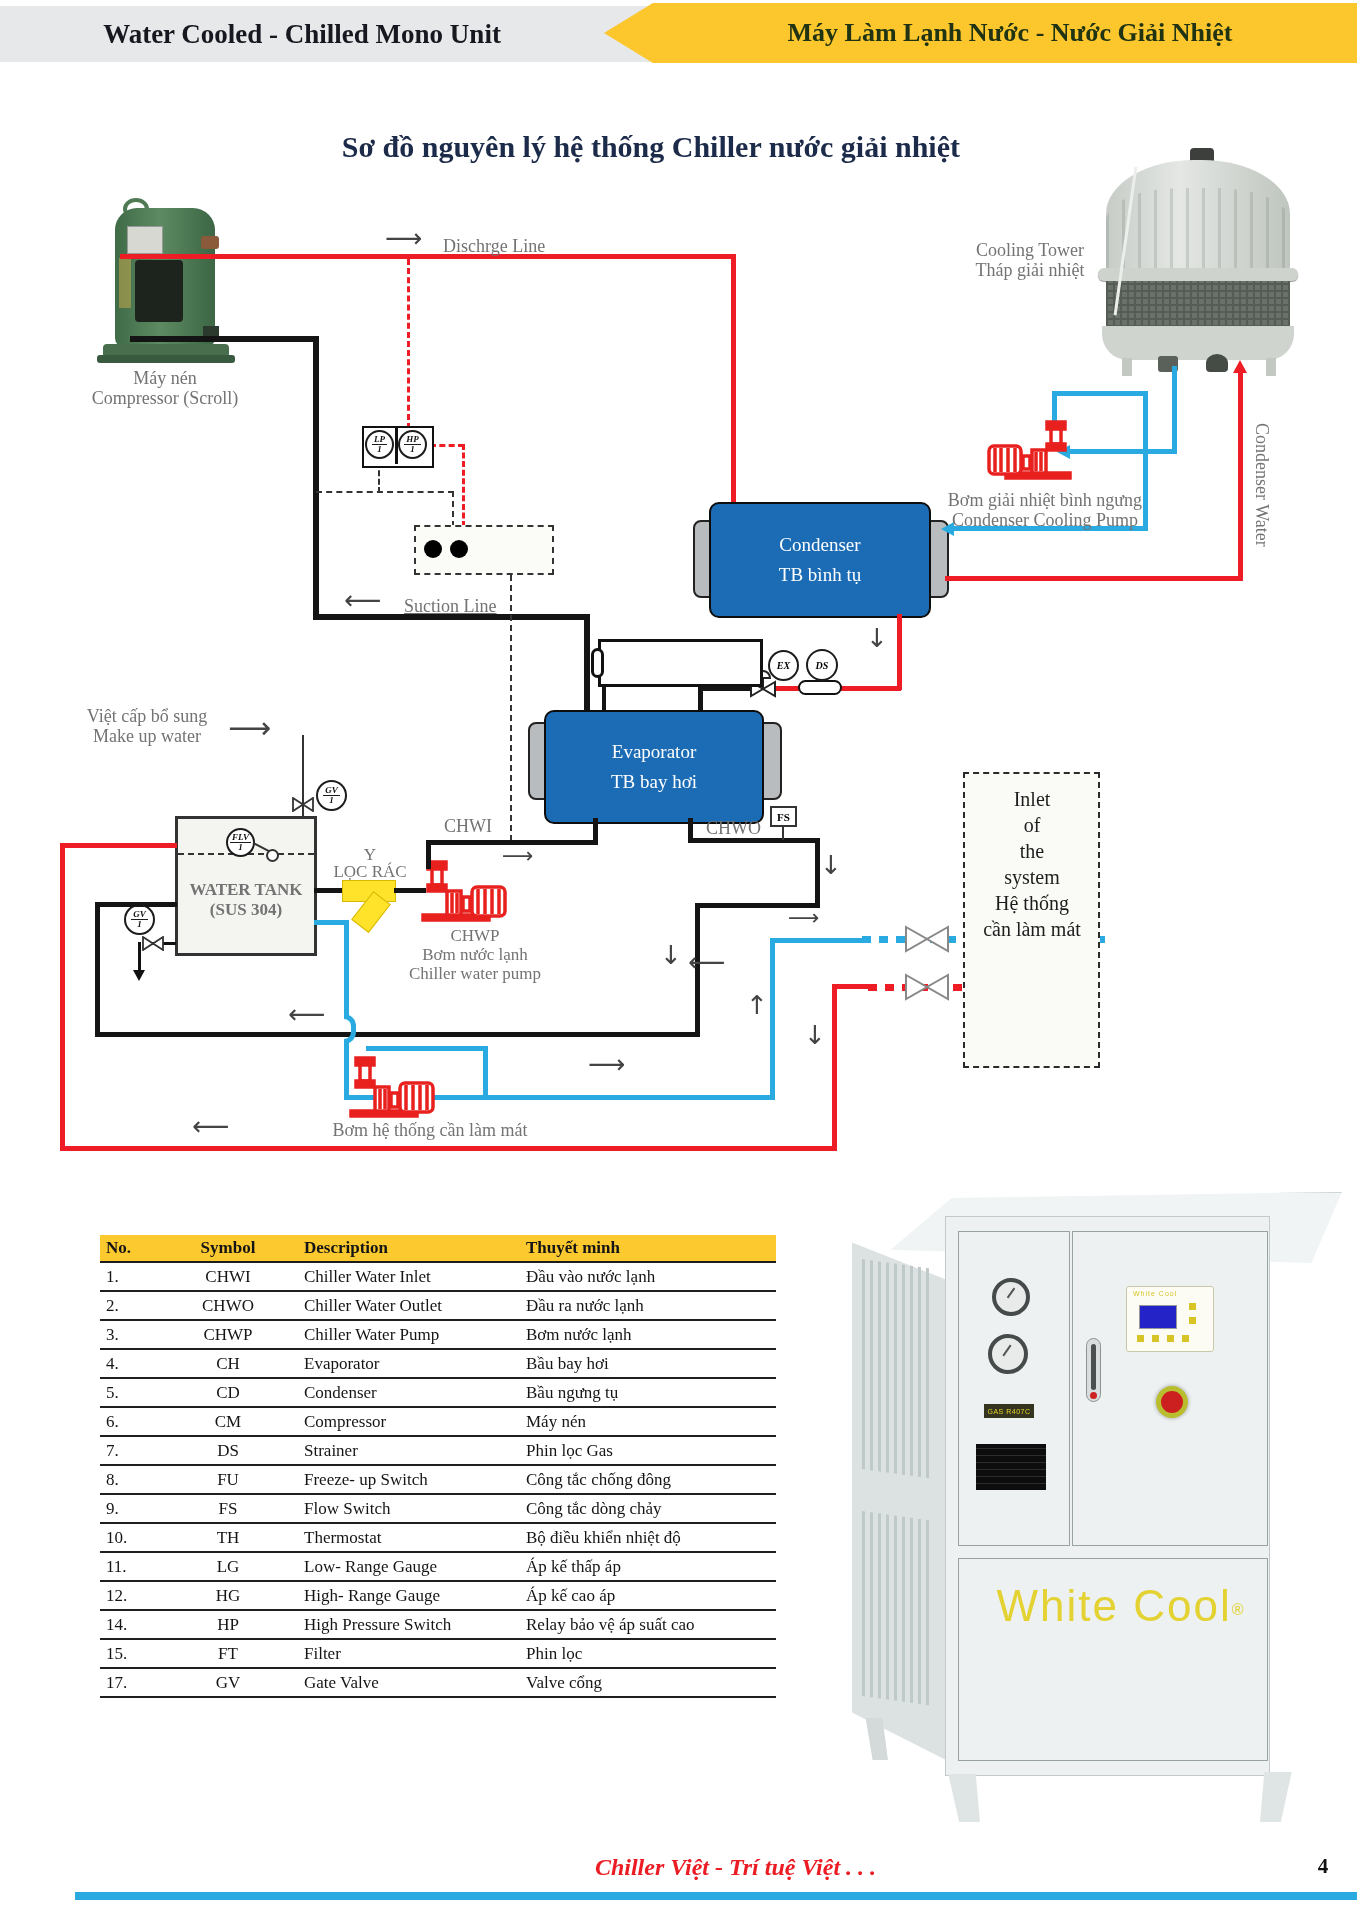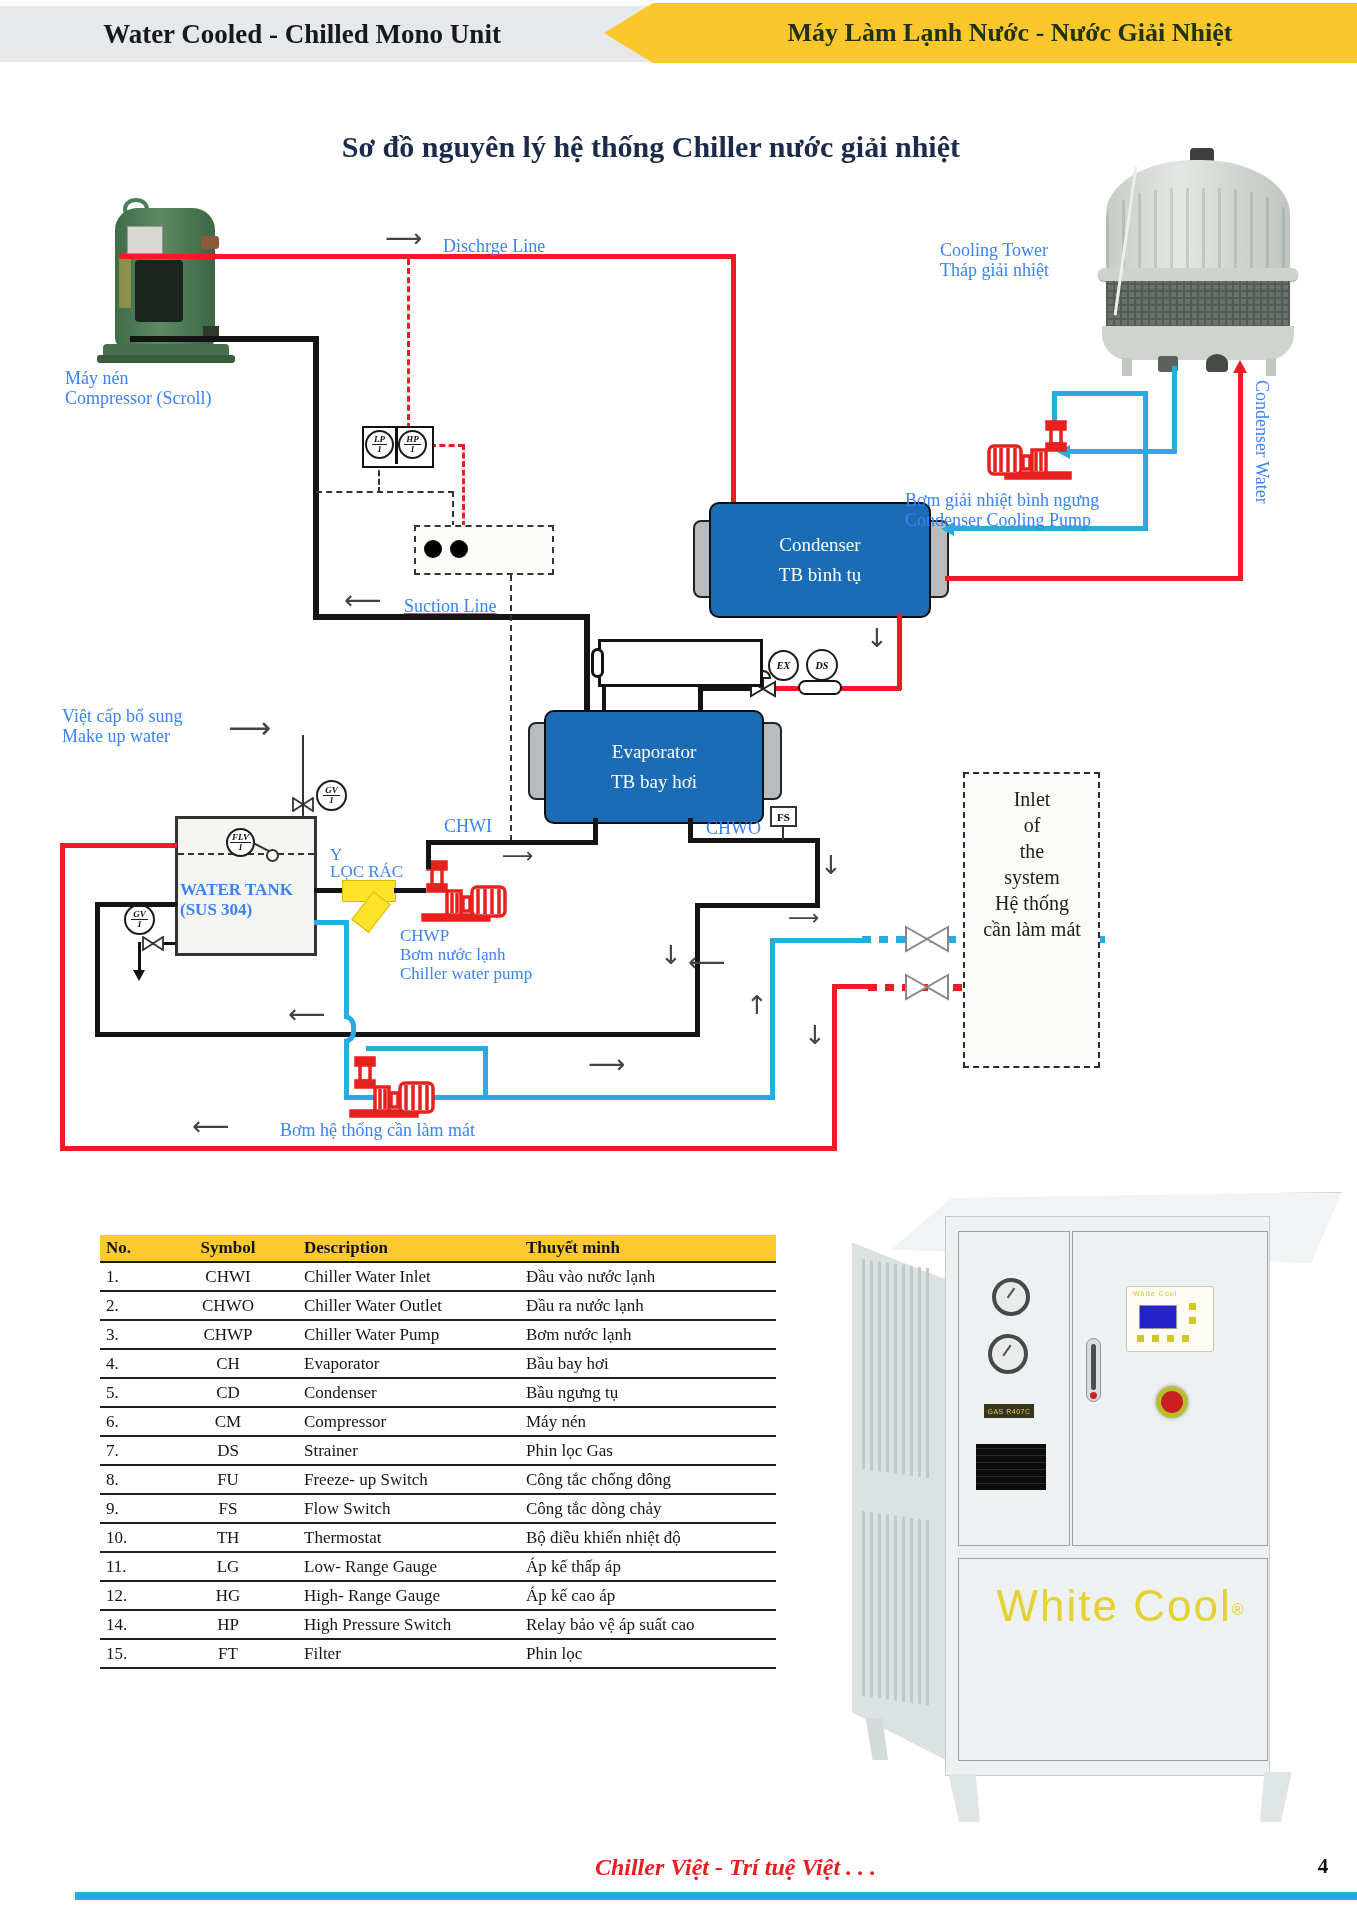--- a/index.html
+++ b/index.html
@@ -12,21 +12,21 @@
   .red{background:#ee1c25;}
   .blu{background:#29abe2;}
   .tv{width:2px;background:#333;}
   .dashv{position:absolute;width:0;border-left:2.5px dashed #333;}
   .dashh{position:absolute;height:0;border-top:2.5px dashed #333;}
   .rdashv{position:absolute;width:0;border-left:3px dashed #ee1c25;}
   .rdashh{position:absolute;height:0;border-top:3px dashed #ee1c25;}
   .dotb{position:absolute;height:7px;background:repeating-linear-gradient(90deg,#29abe2 0 9px,transparent 9px 17px);}
   .dotr{position:absolute;height:7px;background:repeating-linear-gradient(90deg,#ee1c25 0 9px,transparent 9px 17px);}
   
-  .lbl{position:absolute;font:18px "Liberation Serif",serif;color:#3b82f6;text-align:left;line-height:20px;white-space:nowrap;}
+  .lbl{position:absolute;font:18px "Liberation Serif",serif;color:#737373;text-align:center;line-height:20px;white-space:nowrap;}
   .arw{position:absolute;font:26px "DejaVu Sans",sans-serif;color:#444;line-height:20px;}
   
   .hx{position:absolute;background:#1c6cb5;border:2.5px solid #0d0d0d;border-radius:10px;color:#fff;
       display:flex;flex-direction:column;align-items:center;justify-content:center;gap:8px;
       font:19px "Liberation Serif",serif;}
   .cap{position:absolute;background:#b9bcbe;border:2.5px solid #222;border-radius:8px;}
   
   .circ{position:absolute;border:2.5px solid #1c1c1c;border-radius:50%;background:#fff;box-sizing:border-box;
         display:flex;flex-direction:column;align-items:center;justify-content:center;
         font:italic bold 9px "Liberation Serif",serif;color:#111;}
@@ -456,20 +456,26 @@
             <td class="c">HP</td>
             <td>High Pressure Switch</td>
             <td>Relay bảo vệ áp suất cao</td>
           </tr>
           <tr>
             <td>15.</td>
             <td class="c">FT</td>
             <td>Filter</td>
             <td>Phin lọc</td>
           </tr>
+          <tr>
+            <td>17.</td>
+            <td class="c">GV</td>
+            <td>Gate Valve</td>
+            <td>Valve cổng</td>
+          </tr>
         </tbody>
     </table>
   </div>
 
   <div class="a" style="left:830px;top:1186px;width:527px;height:650px;">
     <div class="a" style="left:15px;top:6px;width:505px;height:72px;background:#f0f4f4;border:1px solid #ccd4d4;
                 clip-path:polygon(21% 8%,98% 0,92% 96%,9% 78%);"></div>
     <div class="a" style="left:22px;top:46px;width:94px;height:528px;background:#dce2e2;
                 clip-path:polygon(0 2%,100% 9%,100% 100%,0 91%);"></div>
     <div class="a" style="left:32px;top:78px;width:72px;height:210px;background:repeating-linear-gradient(90deg,#c0c9c9 0 3px,transparent 3px 8px);transform:skewY(8deg);"></div>

